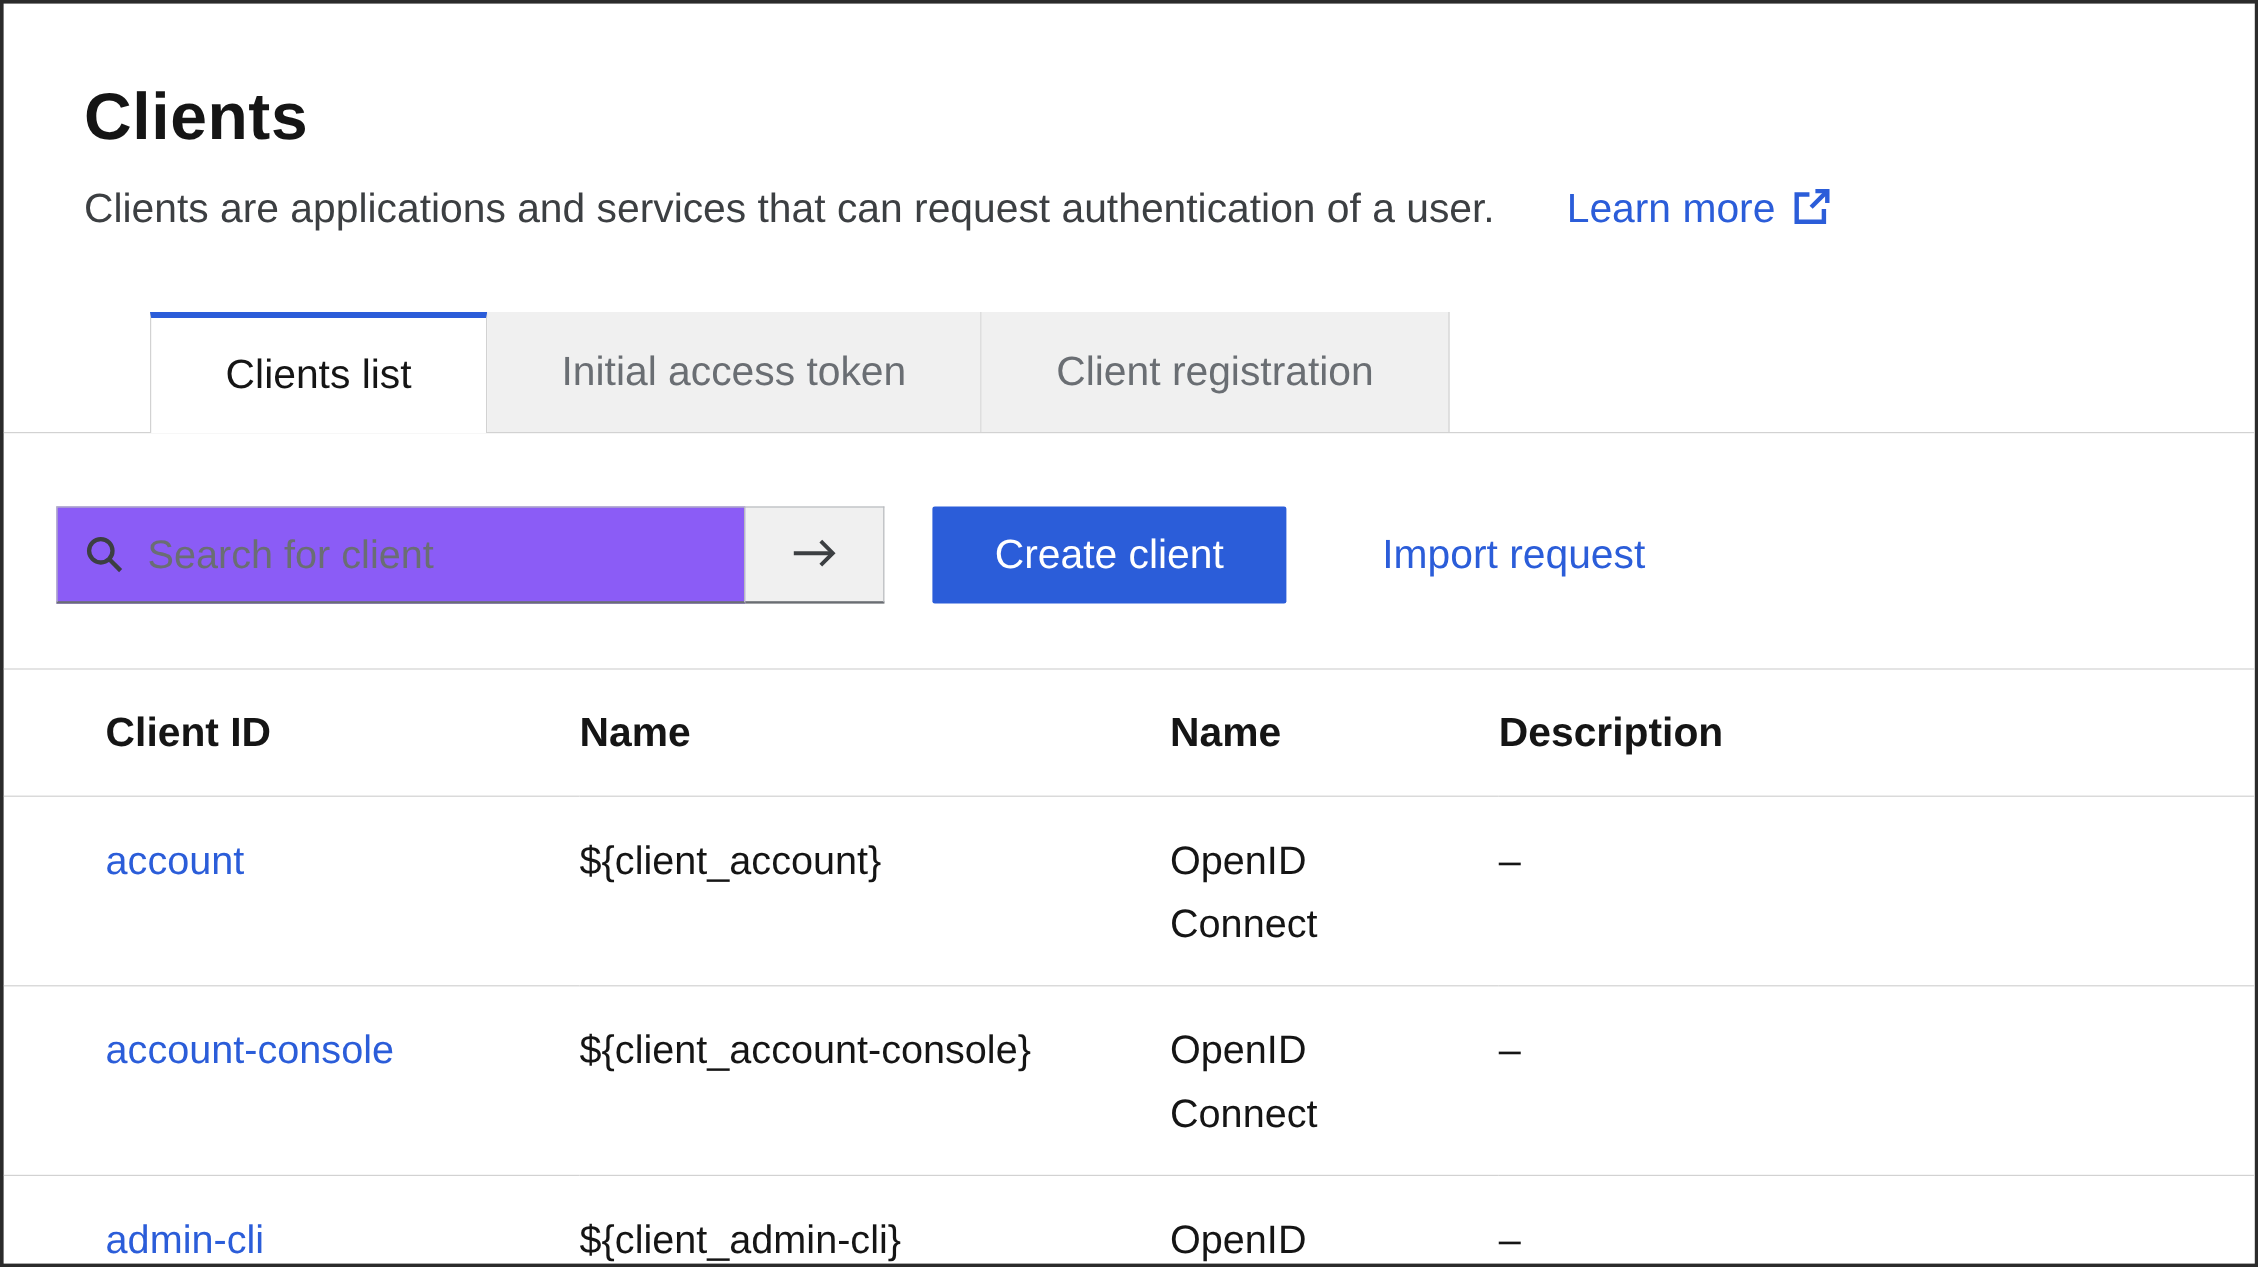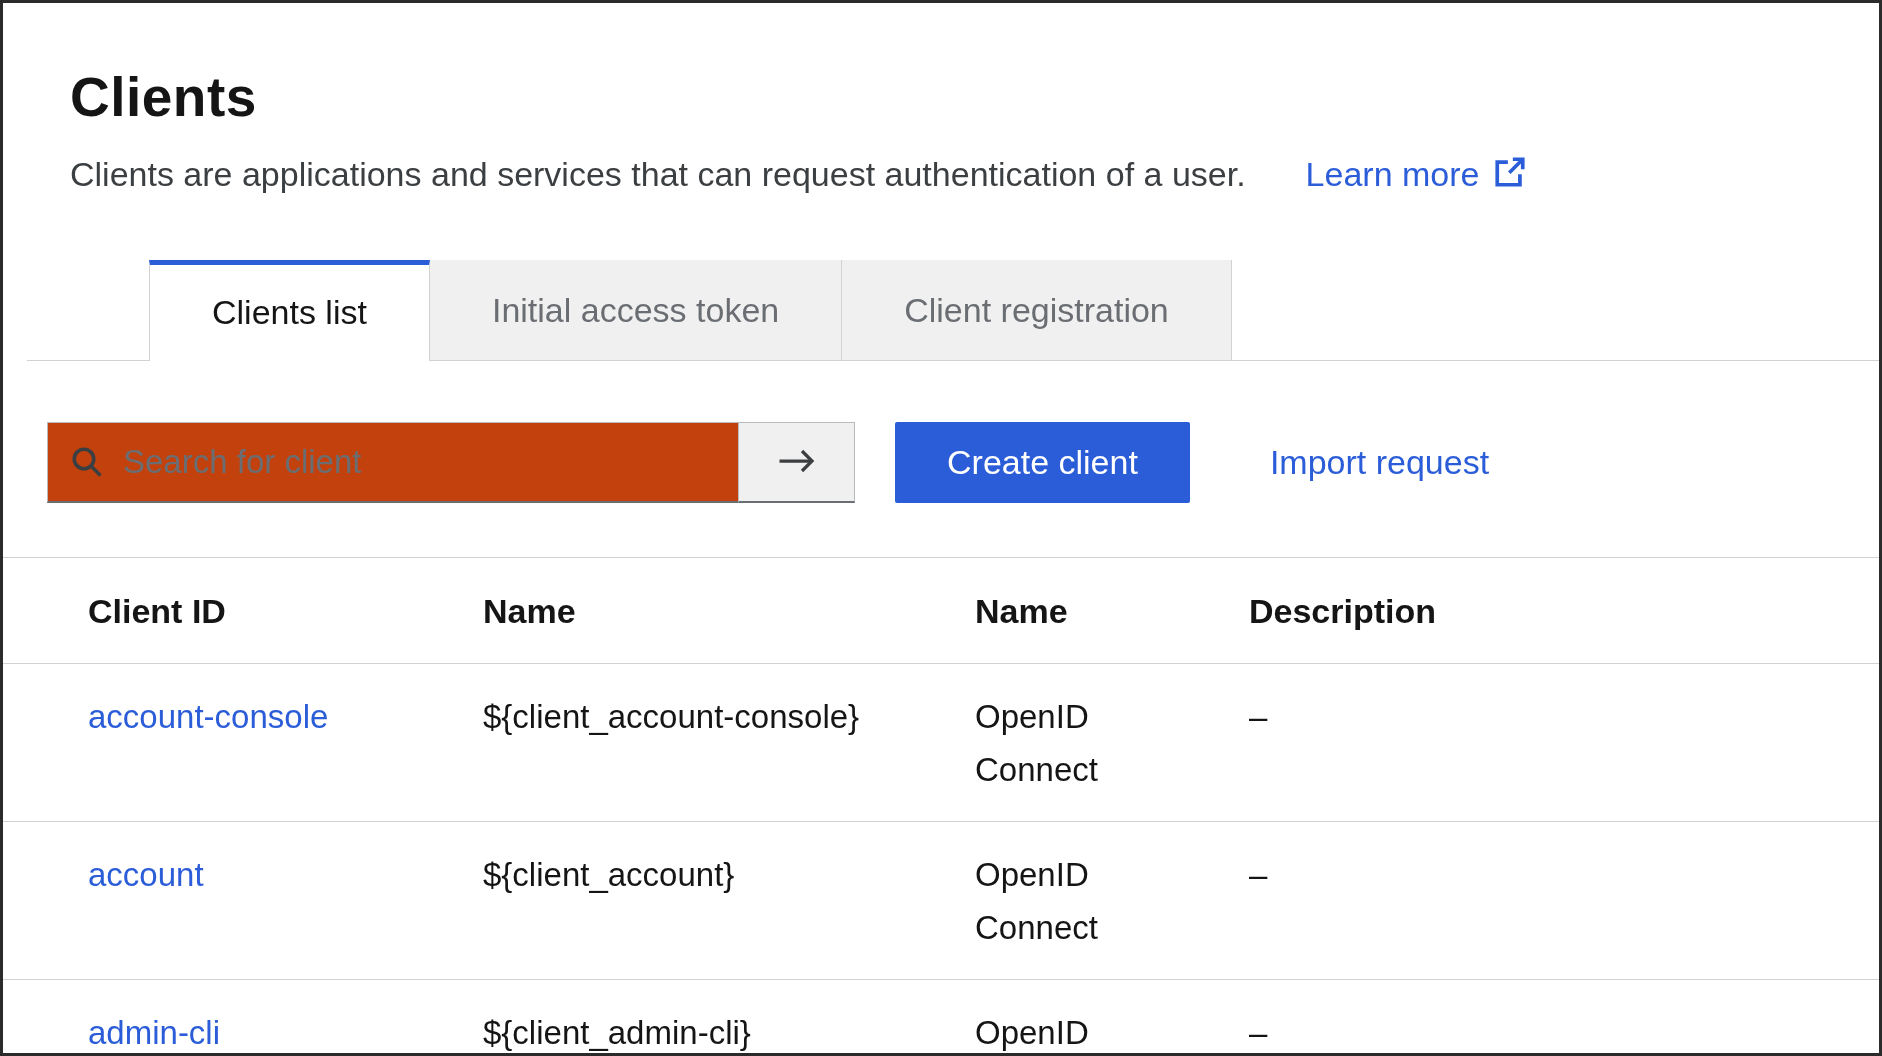--- a/index.html
+++ b/index.html
@@ -19,39 +19,39 @@
     border:3px solid var(--color-frame);overflow:hidden;
   }
   
   .page-header{padding:62px 67px 0 67px;}
   .page-title{font-size:55px;font-weight:700;color:var(--color-text);letter-spacing:.5px;}
   .page-subtitle-row{margin-top:26px;display:flex;align-items:center;gap:60px;font-size:34px;}
   .page-subtitle{color:#3c3f42;}
   .learn-more{color:var(--color-accent);text-decoration:none;display:inline-flex;align-items:flex-start;gap:14px;cursor:pointer;}
   .learn-more svg{display:block;}
   
-  .tabs{margin-top:66px;display:flex;align-items:stretch;padding-left:122px;border-bottom:1px solid var(--color-border);margin-left:24px;}
+  .tabs{margin-top:66px;display:flex;align-items:stretch;padding-left:122px;border-bottom:1px solid var(--color-border);}
   .tab{height:100px;display:flex;align-items:center;padding:0 62px;font-size:34px;cursor:pointer;position:relative;white-space:nowrap;}
   .tab.active{
     background:#fff;color:var(--color-text);
     border-left:1px solid var(--color-border);border-right:1px solid var(--color-border);
     border-top:5px solid var(--color-accent);
   }
   .tab.active::after{content:"";position:absolute;left:0;right:0;bottom:-1px;height:1px;background:#fff;}
   .tab.inactive{background:var(--color-tab_bg);color:var(--color-muted);border-right:1px solid var(--color-border);}
   
   .toolbar{display:flex;align-items:center;padding:61px 44px 0 44px;}
   .search-group{display:flex;align-items:stretch;}
   .search-box{position:relative;}
   .search-input{
-    width:692px;height:81px;font-size:33px;color:var(--color-text);
+    width:574px;height:81px;font-size:33px;color:var(--color-text);
     font-family:"Liberation Sans", sans-serif;
     border:1px solid var(--color-control_border);
     border-bottom:2px solid var(--color-control_border_bottom);
-    padding:0 20px 0 75px;outline:none;background:#c2410c;border-radius:0;
+    padding:0 20px 0 75px;outline:none;background:#8b5cf6;border-radius:0;
   }
   .search-input::placeholder{color:var(--color-muted);opacity:1;}
   .search-icon{position:absolute;left:22px;top:22px;pointer-events:none;}
   .search-submit{
     width:116px;height:81px;background:var(--color-tab_bg);
     border:1px solid var(--color-control_border);border-left:none;
     border-bottom:2px solid var(--color-control_border_bottom);
     display:flex;align-items:center;justify-content:center;cursor:pointer;border-radius:0;
   }
   .create-btn{
@@ -145,33 +145,33 @@
         <tr>
           <th>Client ID</th>
           <th>Name</th>
           <th>Name</th>
           <th>Description</th>
         </tr>
       </thead>
       <tbody>
         <tr>
           <td class="cell-client-id">
-            <a>account-console</a>
+            <a>account</a>
           </td>
-          <td class="cell-name">${client_account-console}</td>
+          <td class="cell-name">${client_account}</td>
           <td class="cell-type">
             <span>OpenID Connect</span>
           </td>
           <td class="cell-desc">–</td>
         </tr>
         <tr>
           <td class="cell-client-id">
-            <a>account</a>
+            <a>account-console</a>
           </td>
-          <td class="cell-name">${client_account}</td>
+          <td class="cell-name">${client_account-console}</td>
           <td class="cell-type">
             <span>OpenID Connect</span>
           </td>
           <td class="cell-desc">–</td>
         </tr>
         <tr>
           <td class="cell-client-id">
             <a>admin-cli</a>
           </td>
           <td class="cell-name">${client_admin-cli}</td>

